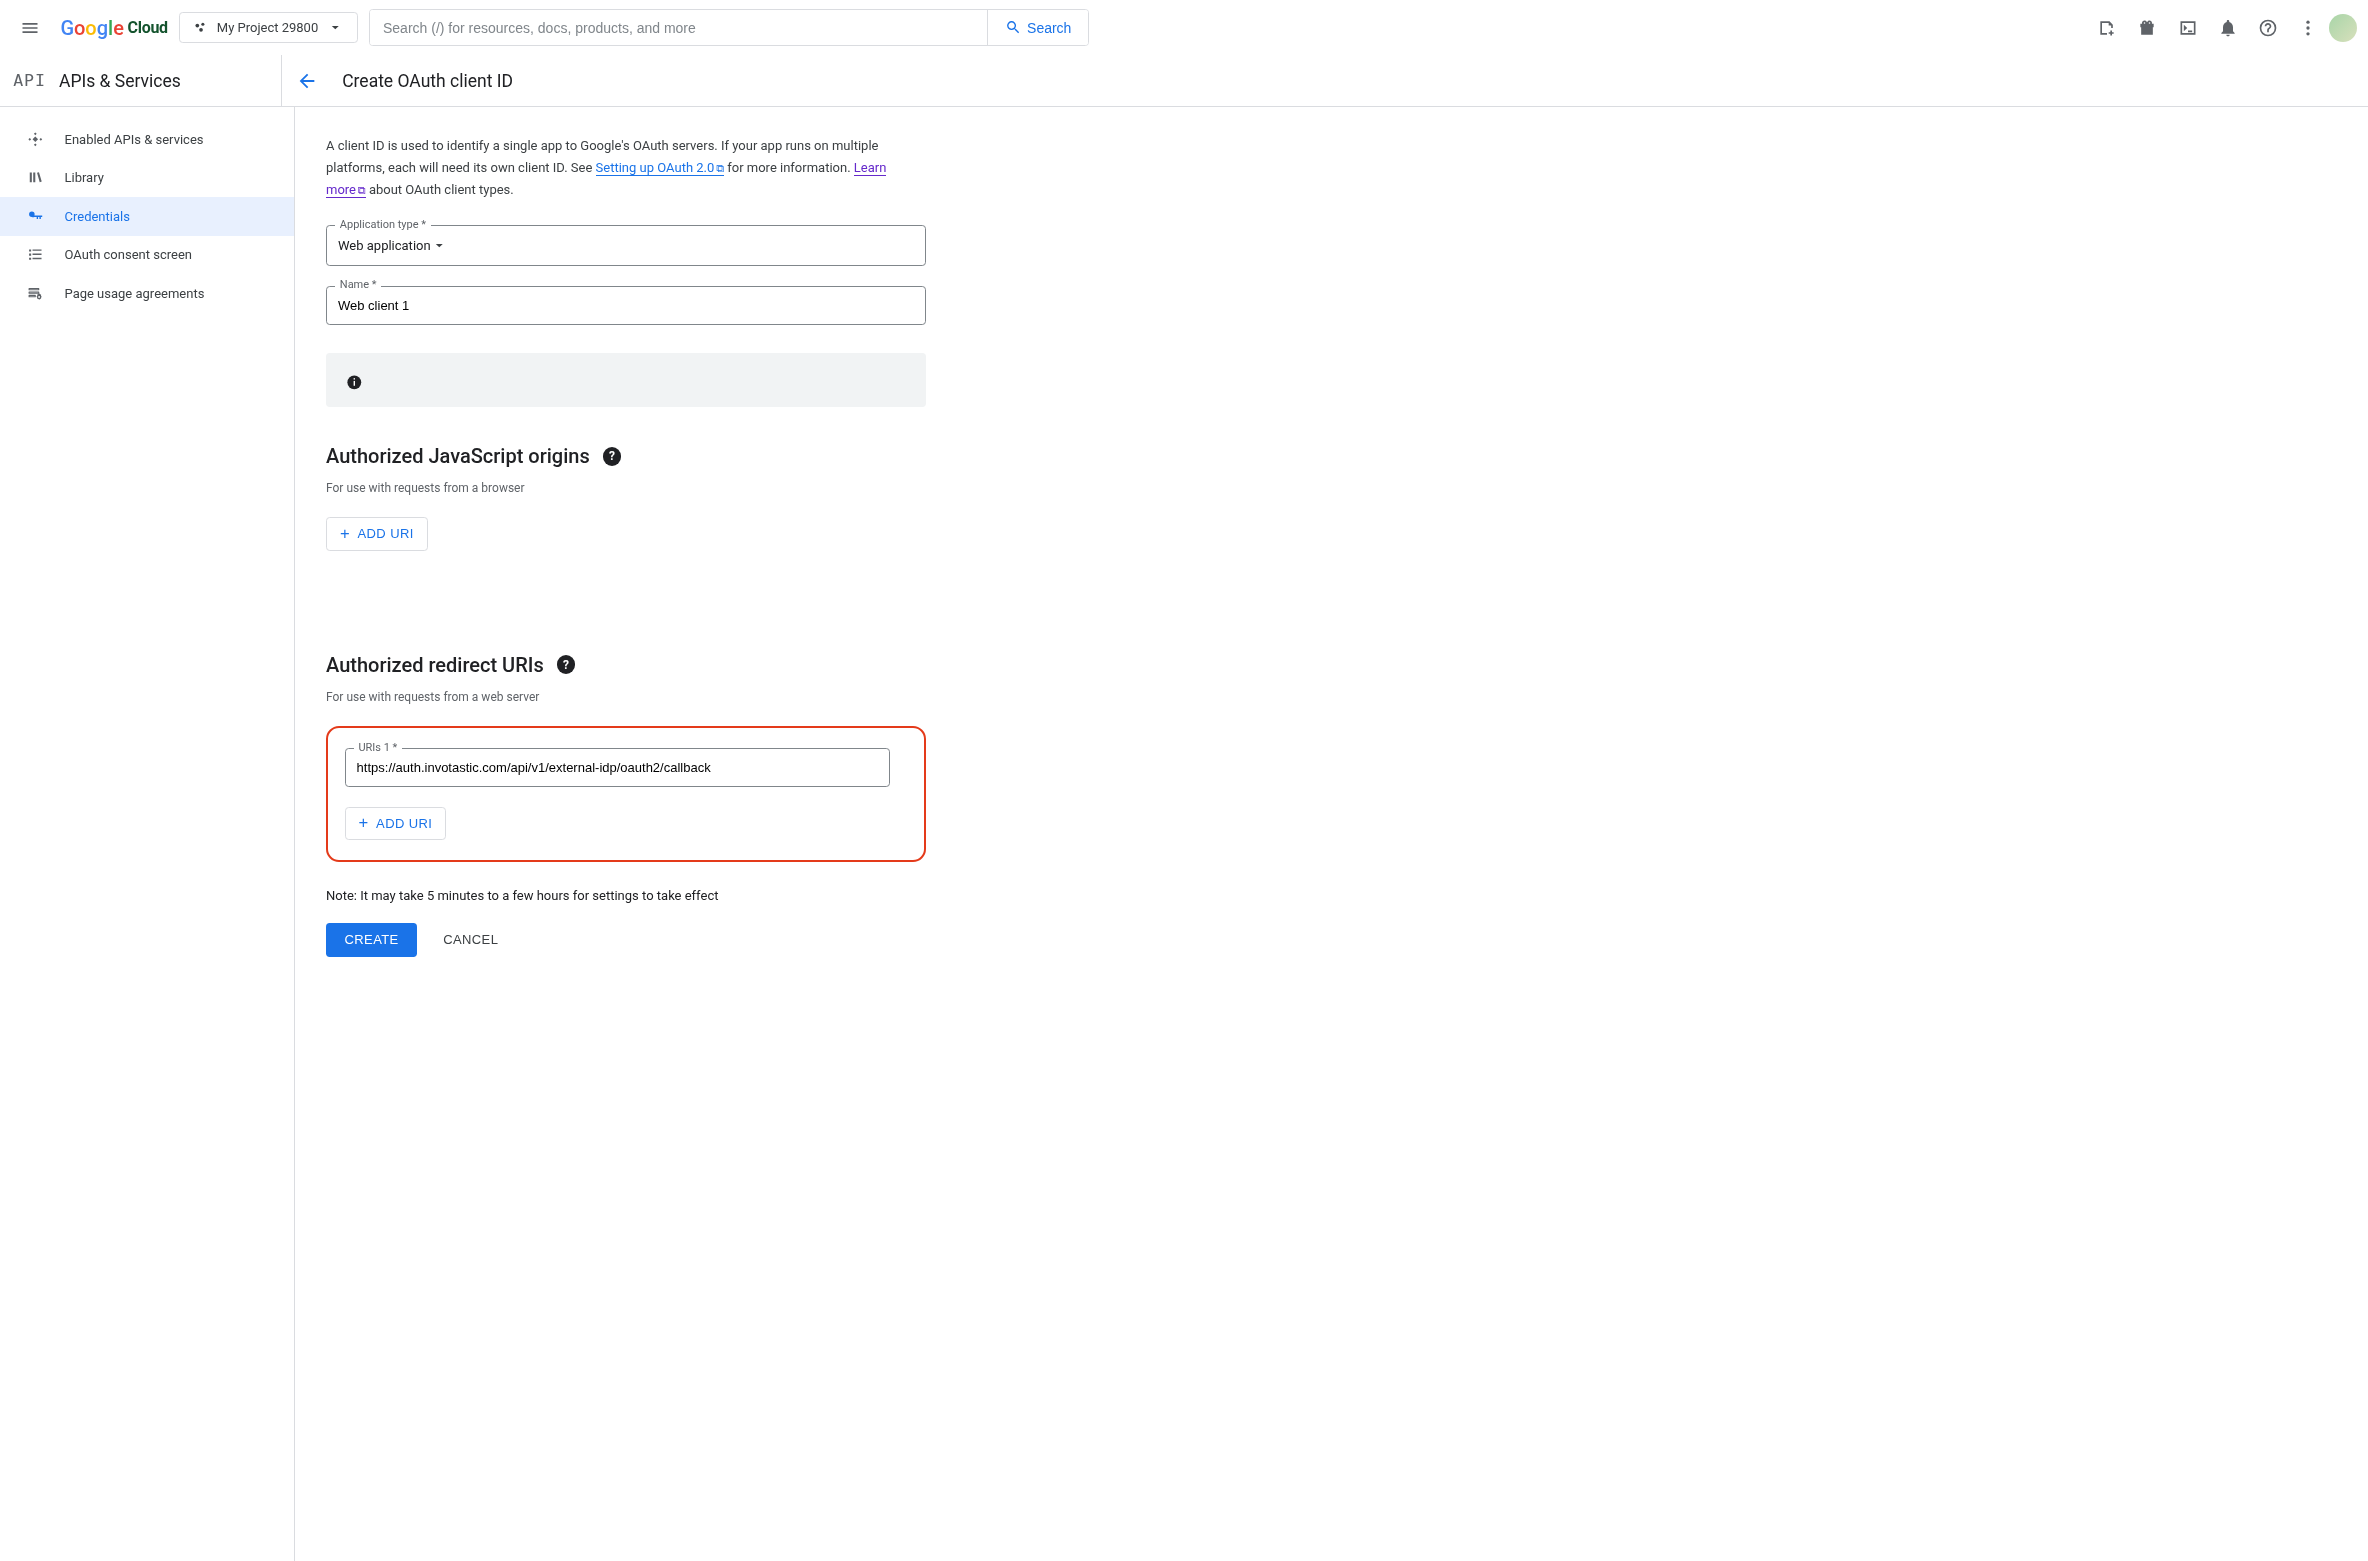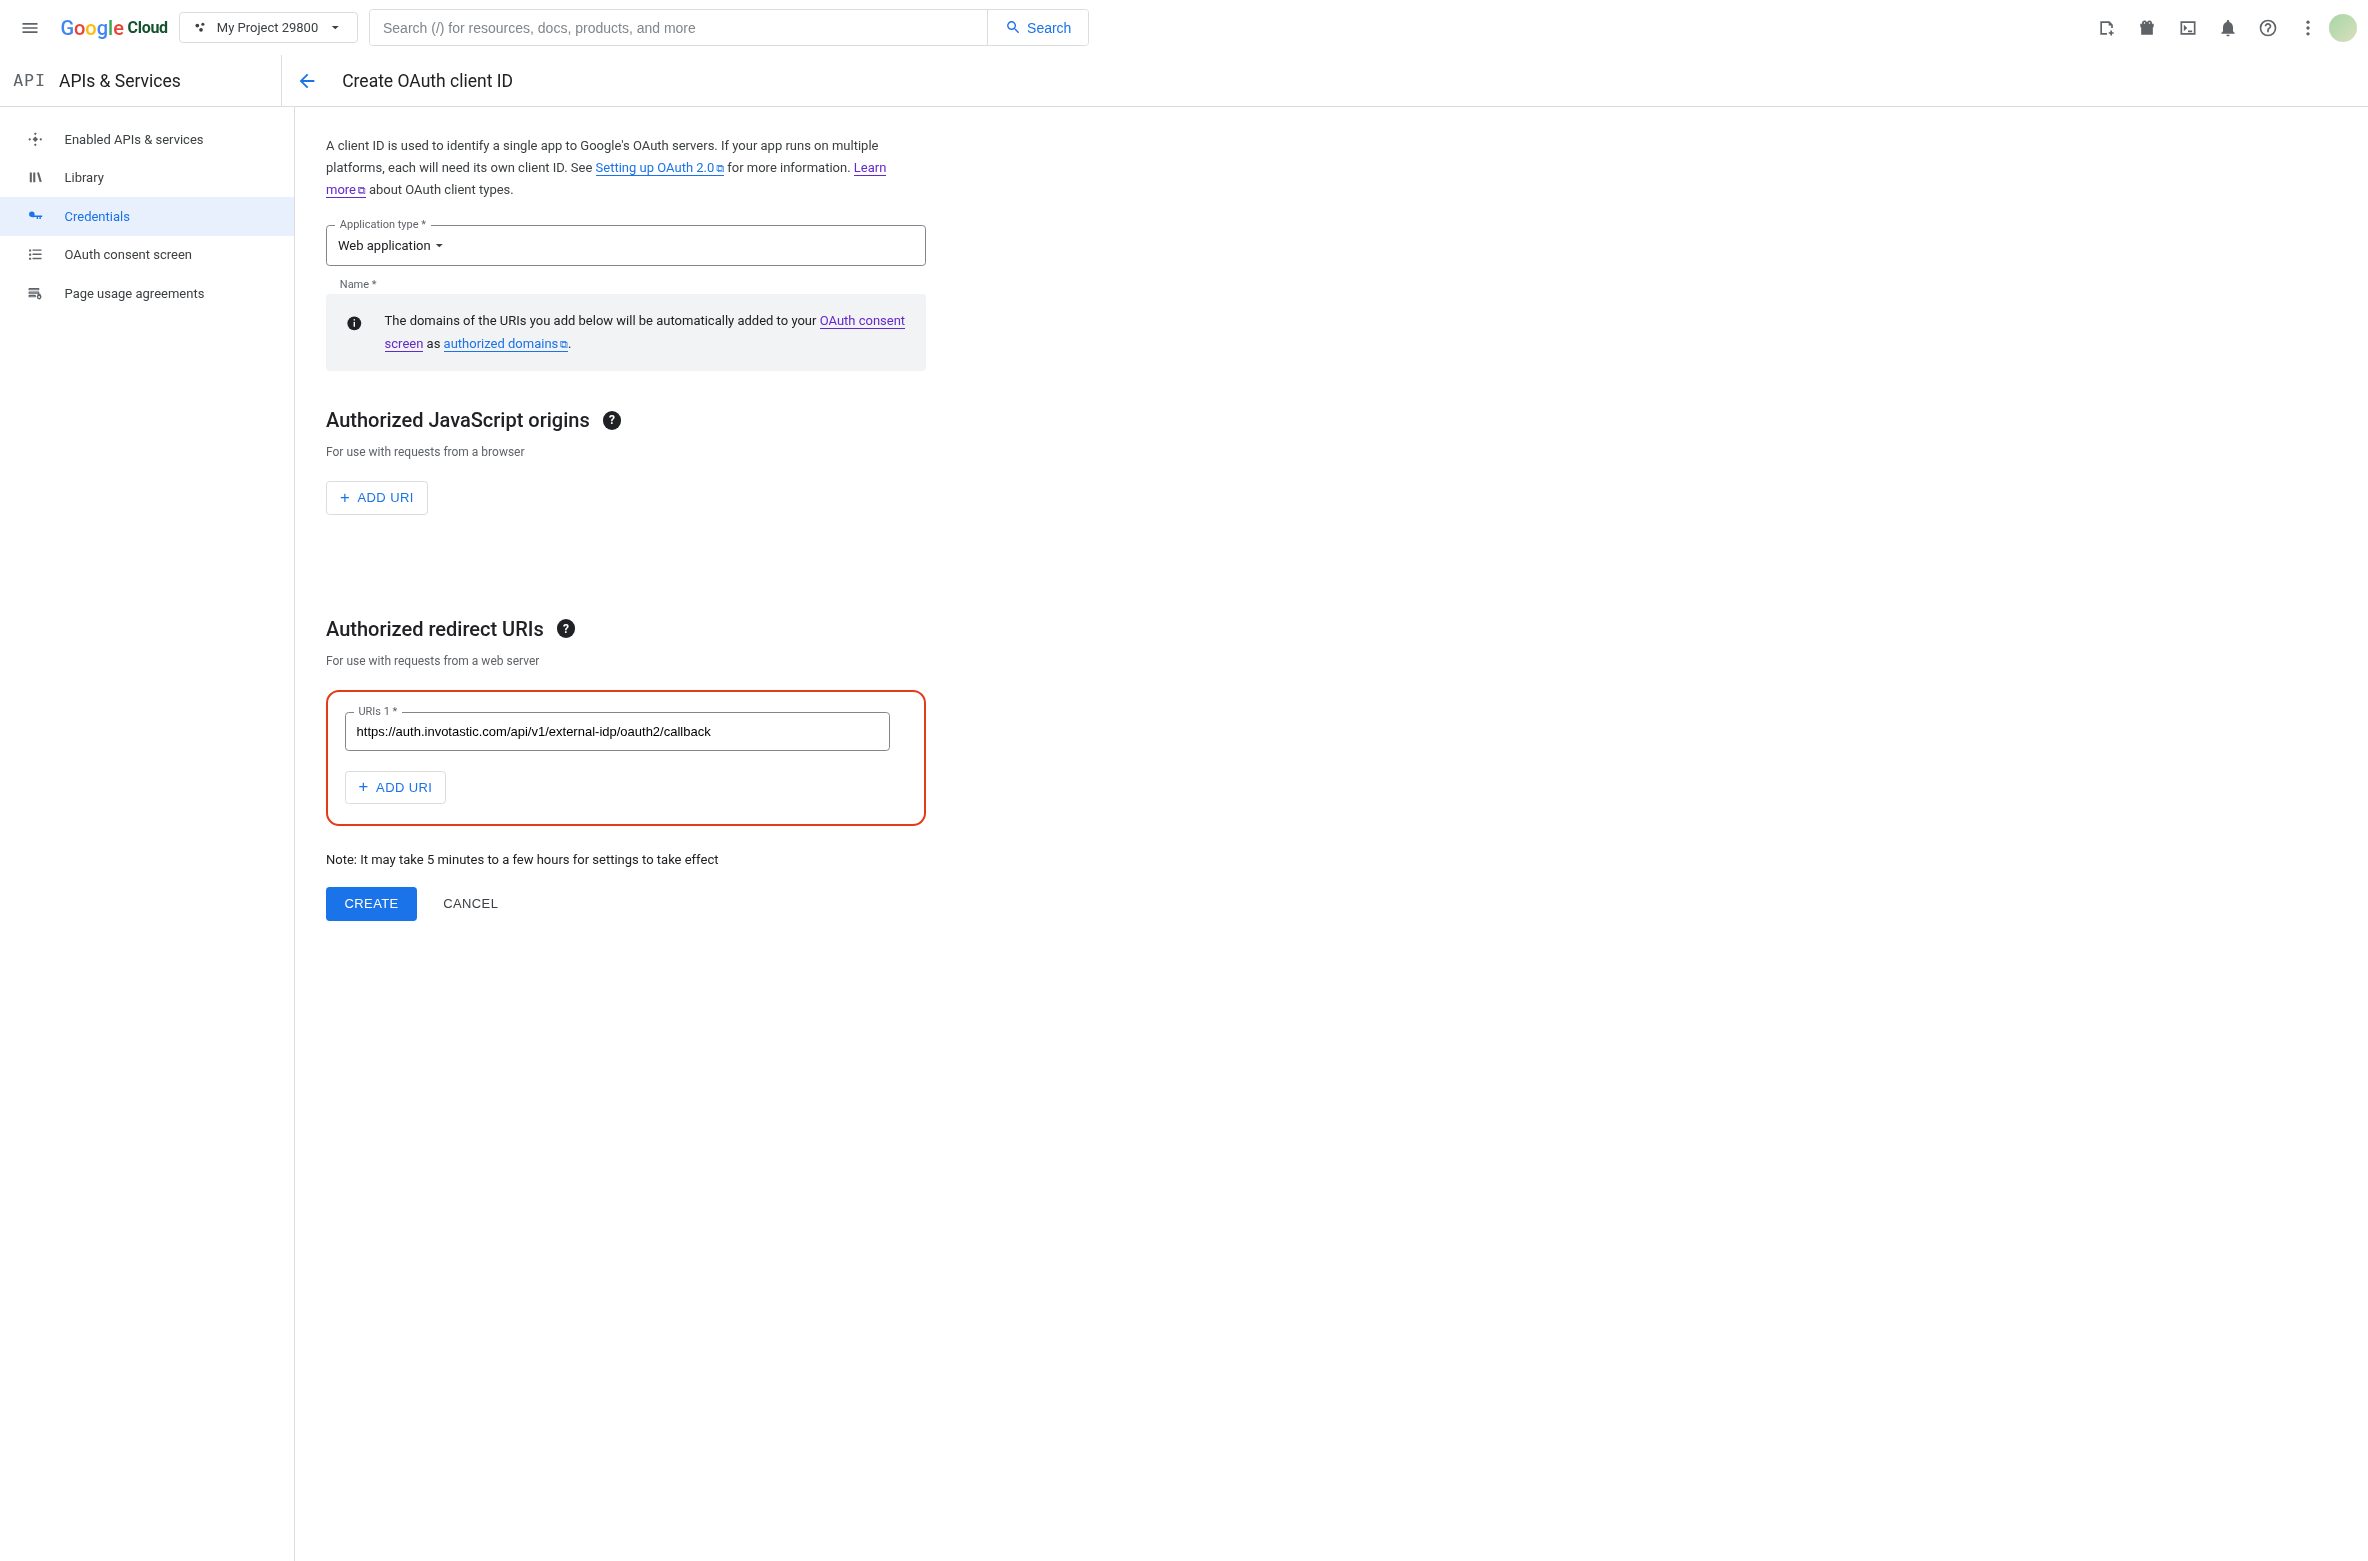--- a/index.html
+++ b/index.html
@@ -192,31 +192,29 @@
       <div class="select-box">
         <span>Web application</span>
         <svg width="16.6" height="16.6" viewBox="0 0 24 24" fill="#3c4043">
             <path d="M7 10l5 5 5-5z"></path>
           </svg>
       </div>
     </div>
 
     <div class="field-wrap">
       <div class="field-label">Name *</div>
+      <input class="text-input" value="Web client 1" style="">
     </div>
 
     <div class="info-box">
       <svg width="16.6" height="16.6" viewBox="0 0 24 24" style="flex-shrink:0;margin-top:4.6px">
           <circle cx="12" cy="12" r="10" fill="#202124"></circle>
           <rect x="11" y="10" width="2" height="7" fill="#fff"></rect>
           <rect x="11" y="6" width="2" height="2" fill="#fff"></rect>
         </svg>
-      <div>
-        <span>The domains of the URIs you add below will be automatically added to your </span><a href="#" class="visited">OAuth consent screen</a><span> as </span><a href="#"><span>authorized domains</span><span class="ext-icon">⧉</span></a><span>.</span>
-      </div>
     </div>
 
     <div class="sec-head">
       <span>Authorized JavaScript origins</span>
       <span class="help-badge">?</span>
     </div>
     <div class="sec-sub">For use with requests from a browser</div>
     <button class="add-btn">
       <span class="plus">+</span>
       <span>ADD URI</span>

